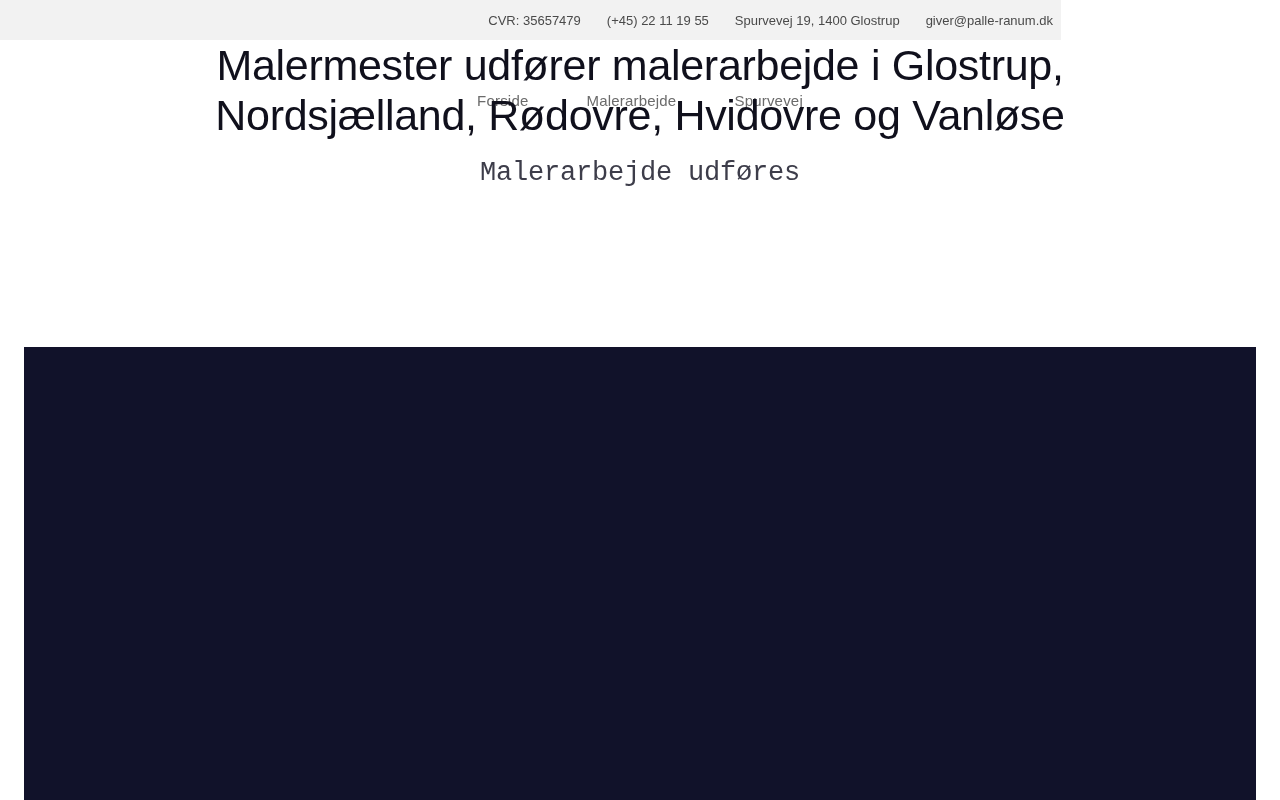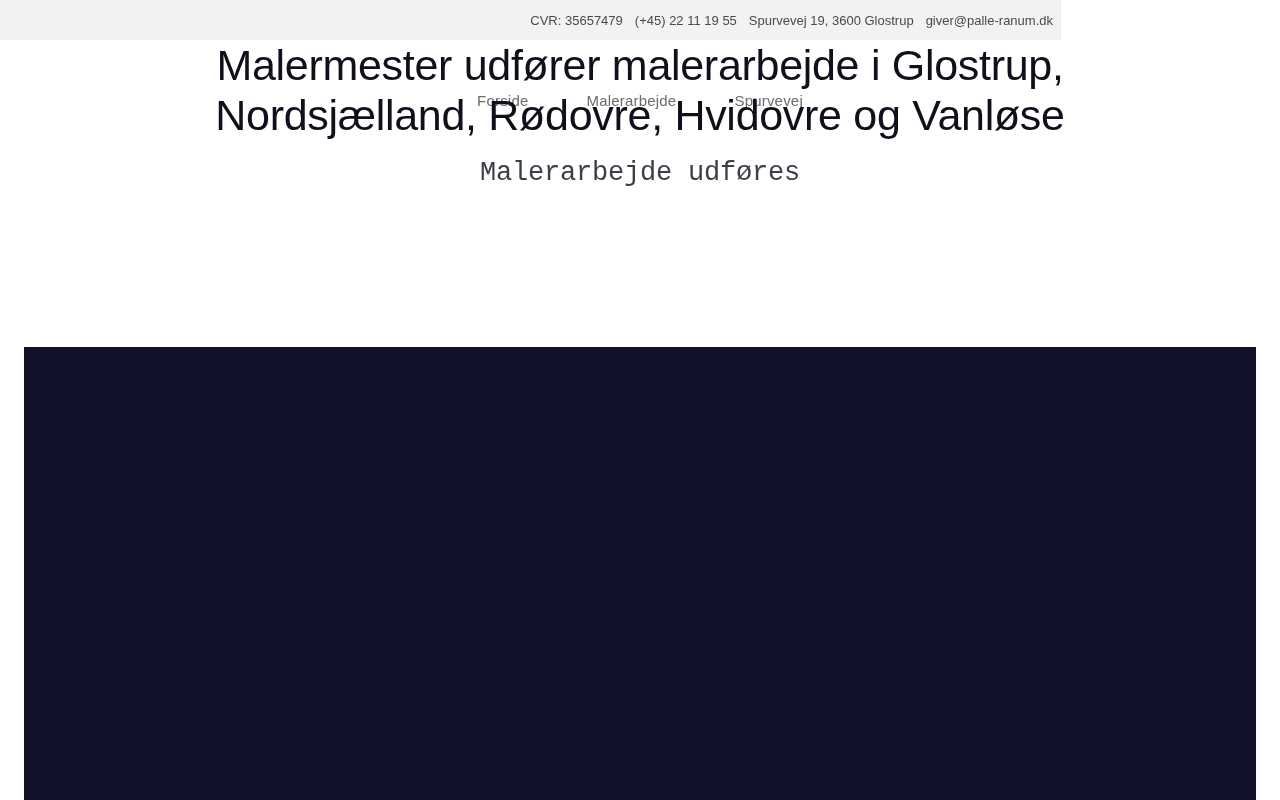--- a/index.html
+++ b/index.html
@@ -22,21 +22,21 @@
     background: #f2f2f2;
     display: flex;
     align-items: center;
     justify-content: flex-end;
     box-sizing: border-box;
     padding-right: 8px;
   }
   .topbar-item {
     font-size: 13px;
     color: #4a4a4a;
-    margin-left: 12px;
+    margin-left: 26px;
     white-space: nowrap;
     text-decoration: none;
   }
   .topbar-item:first-child { margin-left: 0; }
 
   
   .nav {
     position: absolute;
     top: 92px;
     left: 0;
@@ -99,21 +99,21 @@
     height: 453px;
     background: #11122a;
   }
 </style>
 </head>
 <body>
 
 <div class="topbar">
   <a class="topbar-item" href="#">CVR: 35657479</a>
   <a class="topbar-item" href="#">(+45) 22 11 19 55</a>
-  <a class="topbar-item" href="#">Spurvevej 19, 3600 Glostrup</a>
+  <a class="topbar-item" href="#">Spurvevej 19, 1400 Glostrup</a>
   <a class="topbar-item" href="#">giver@palle-ranum.dk</a>
 </div>
 
 <nav class="nav">
   <a class="nav-item" href="#">Forside</a>
   <a class="nav-item" href="#">Malerarbejde</a>
   <a class="nav-item" href="#">Spurvevej</a>
 </nav>
 
 <section class="hero">

